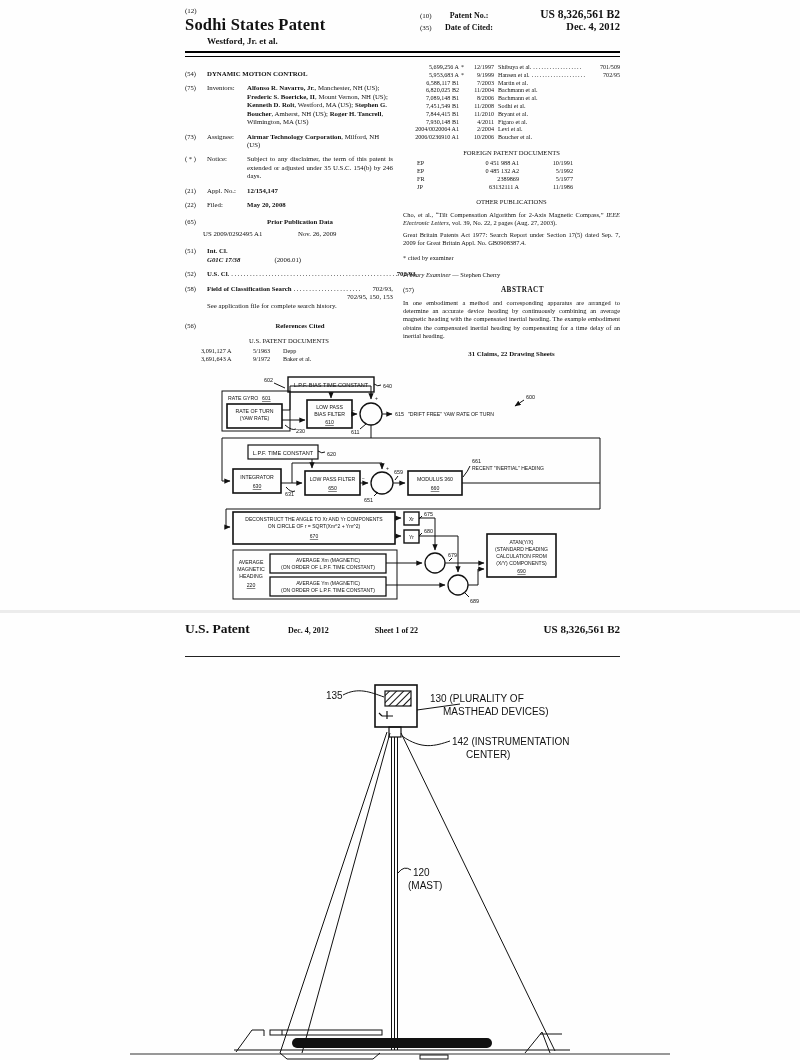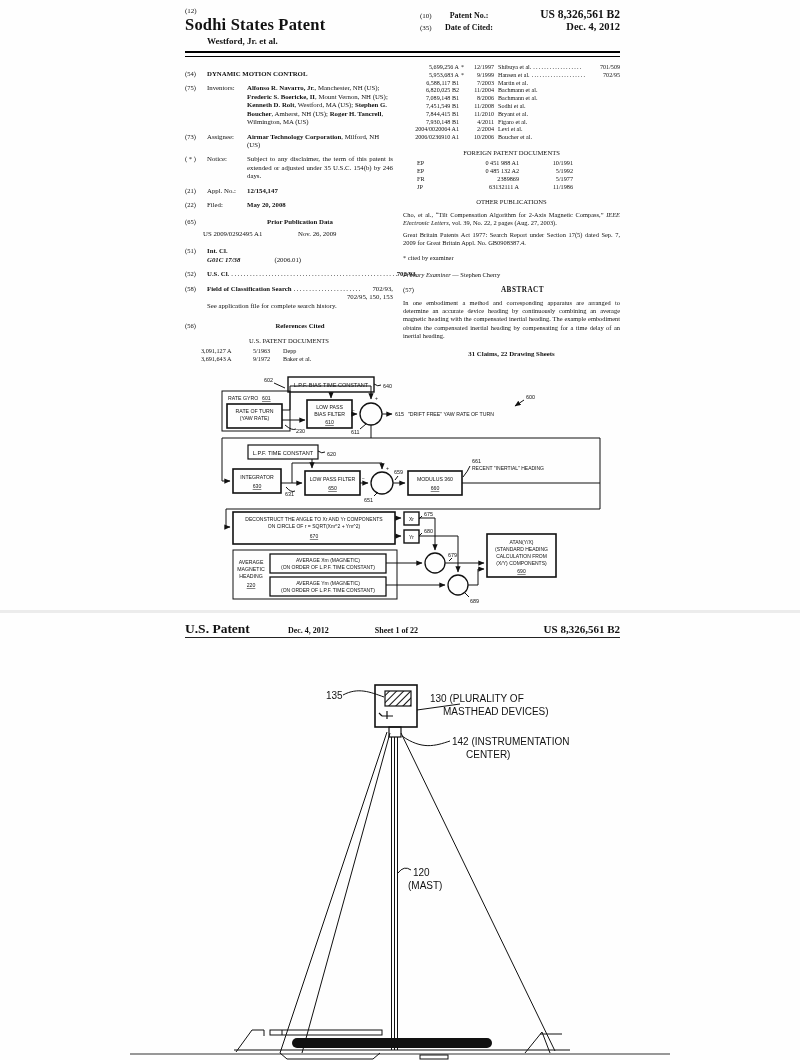--- a/index.html
+++ b/index.html
@@ -61,21 +61,21 @@
   .diag .t56{font-size:5.6px;}
   .diag .t52{font-size:5.2px;}
   .diag .t50{font-size:5px;}
   .diag .rn{font-size:5.4px;}
   .diag .u{text-decoration:underline;}
   .diag .mid{text-anchor:middle;}
   
   .pgap{position:absolute;left:0;top:610px;width:800px;height:3px;background:#ececec;}
   
   .s2hdr{position:absolute;left:185px;top:621px;width:435px;display:flex;align-items:baseline;
-         border-bottom:1px solid #222;padding-bottom:0;}
+         border-bottom:1px solid #222;padding-bottom:19px;}
   .s2-us{font-size:13.5px;font-weight:bold;}
   .s2-date{font-size:8px;font-weight:bold;margin-left:38px;}
   .s2-sheet{font-size:8px;font-weight:bold;margin-left:46px;}
   .s2-no{font-size:11px;font-weight:bold;margin-left:auto;}
   
   .boat{position:absolute;left:130px;top:660px;}
   .boat text{font-family:"Liberation Sans",sans-serif;fill:#111;font-size:10px;}
 </style>
 </head>
 <body>

